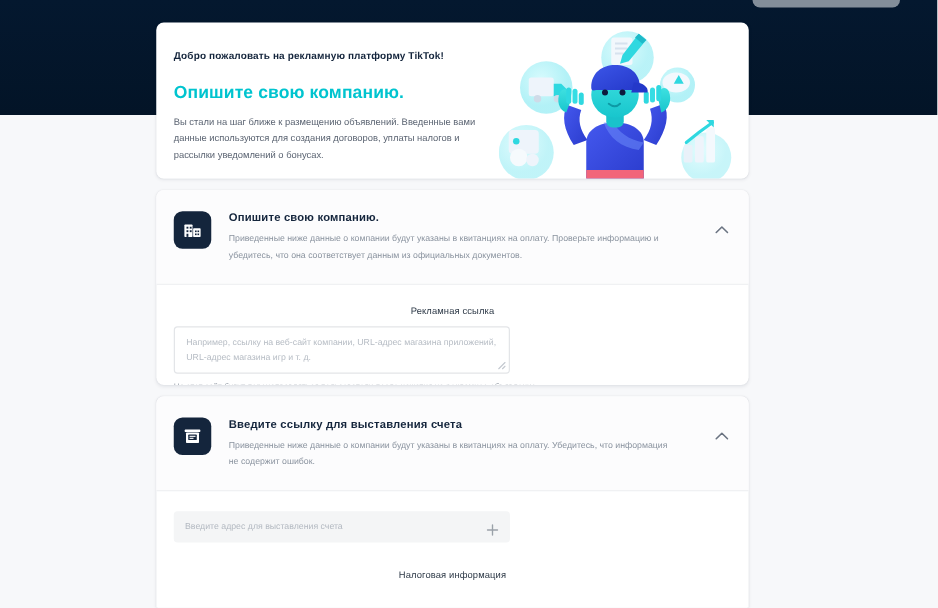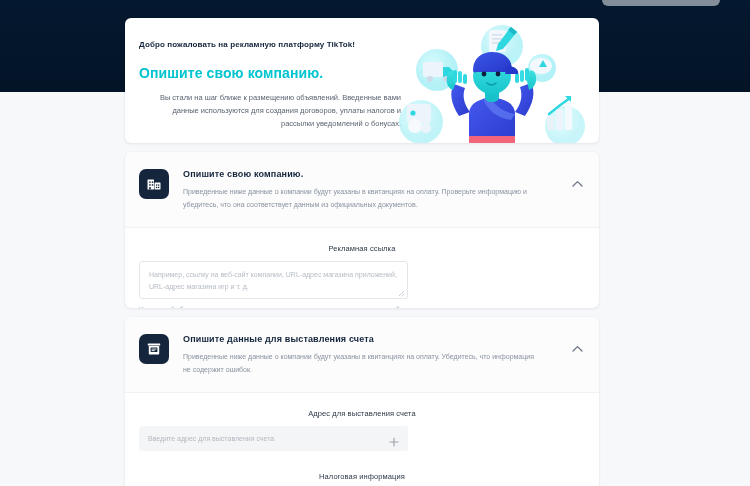--- a/index.html
+++ b/index.html
@@ -42,21 +42,21 @@
   .welcome-text { position: absolute; left: 14px; top: 22px; width: 262px; }
   .welcome-kicker {
     font-size: 8px; font-weight: bold; color: #14253c;
     letter-spacing: .1px; margin-bottom: 16px;
   }
   .welcome-title {
     font-size: 14px; font-weight: bold; color: #00c4cf;
     letter-spacing: .1px; margin-bottom: 10px;
   }
   .welcome-body {
-    font-size: 7.5px; color: #5b6472; line-height: 1.75; text-align: right;
+    font-size: 7.5px; color: #5b6472; line-height: 1.75;
   }
 
   
   .illus {
     position: absolute; right: 0; top: 0; width: 200px; height: 125px;
     overflow: hidden;
   }
   .illus svg { display: block; }
 
   
@@ -279,33 +279,32 @@
       <div class="sec-icon">
         <svg width="16" height="16" viewBox="0 0 16 16" xmlns="http://www.w3.org/2000/svg">
           <rect x="1.8" y="2.6" width="12.4" height="2" rx="0.5" fill="#ffffff"></rect>
           <rect x="2.8" y="5" width="10.4" height="8.4" rx="0.6" fill="#ffffff"></rect>
           <rect x="4.6" y="6.6" width="6.8" height="4.4" rx="0.5" fill="#14253c"></rect>
           <rect x="5.6" y="7.6" width="4.8" height="0.9" fill="#ffffff"></rect>
           <rect x="5.6" y="9.2" width="3.2" height="0.9" fill="#ffffff"></rect>
         </svg>
       </div>
       <div class="sec-txt">
-        <div class="sec-title">Опишите данные для выставления счета</div>
+        <div class="sec-title">Введите ссылку для выставления счета</div>
         <div class="sec-desc">Приведенные ниже данные о компании будут указаны в квитанциях на оплату. Убедитесь, что информация не содержит ошибок.</div>
       </div>
       <div class="sec-chev">
         <svg width="11" height="8" viewBox="0 0 11 8" xmlns="http://www.w3.org/2000/svg">
           <path d="M1 6 L5.5 1.6 L10 6" stroke="#6b7482" stroke-width="1.3" fill="none" stroke-linecap="round" stroke-linejoin="round"></path>
         </svg>
       </div>
     </div>
 
     <div class="sec-body">
       <div class="field">
-        <div class="field-label">Адрес для выставления счета</div>
         <div class="inp">
           <span class="inp-ph">Введите адрес для выставления счета</span>
           <span class="inp-plus">
             <svg width="10" height="10" viewBox="0 0 10 10" xmlns="http://www.w3.org/2000/svg">
               <path d="M5 1 V9 M1 5 H9" stroke="#9aa1a9" stroke-width="1.1" stroke-linecap="round"></path>
             </svg>
           </span>
         </div>
       </div>
 

